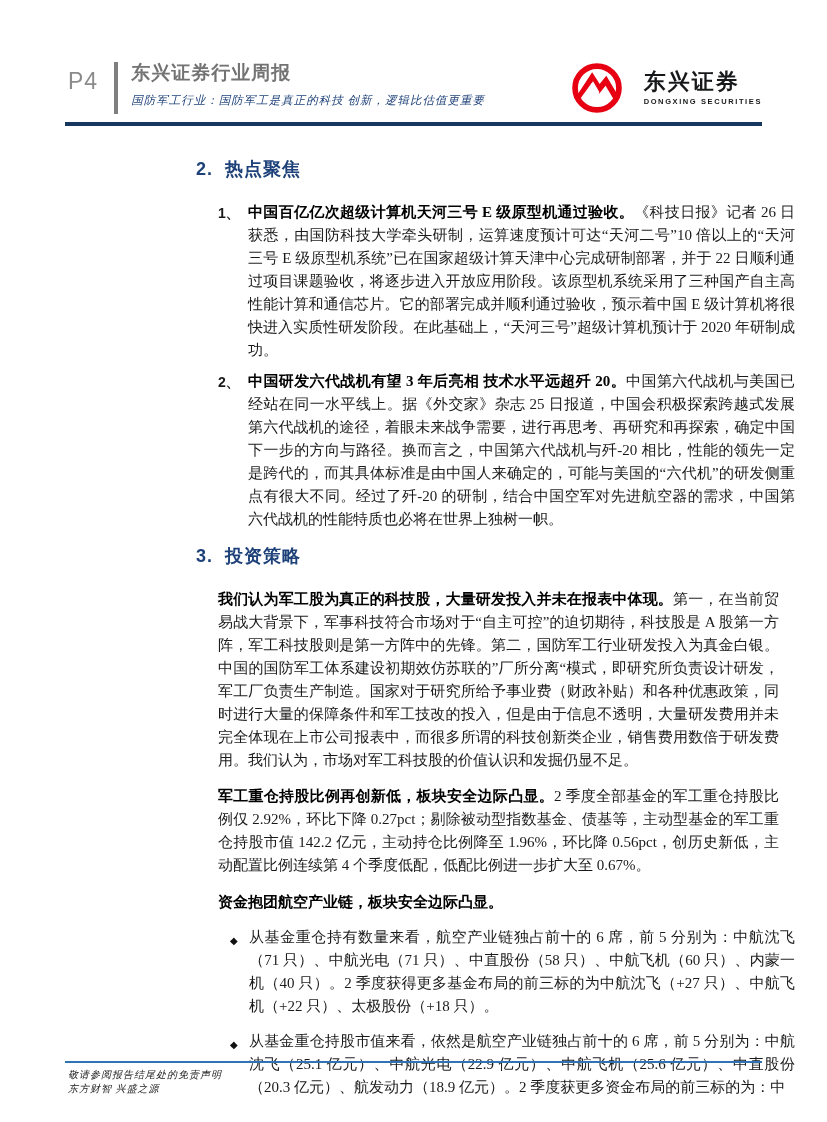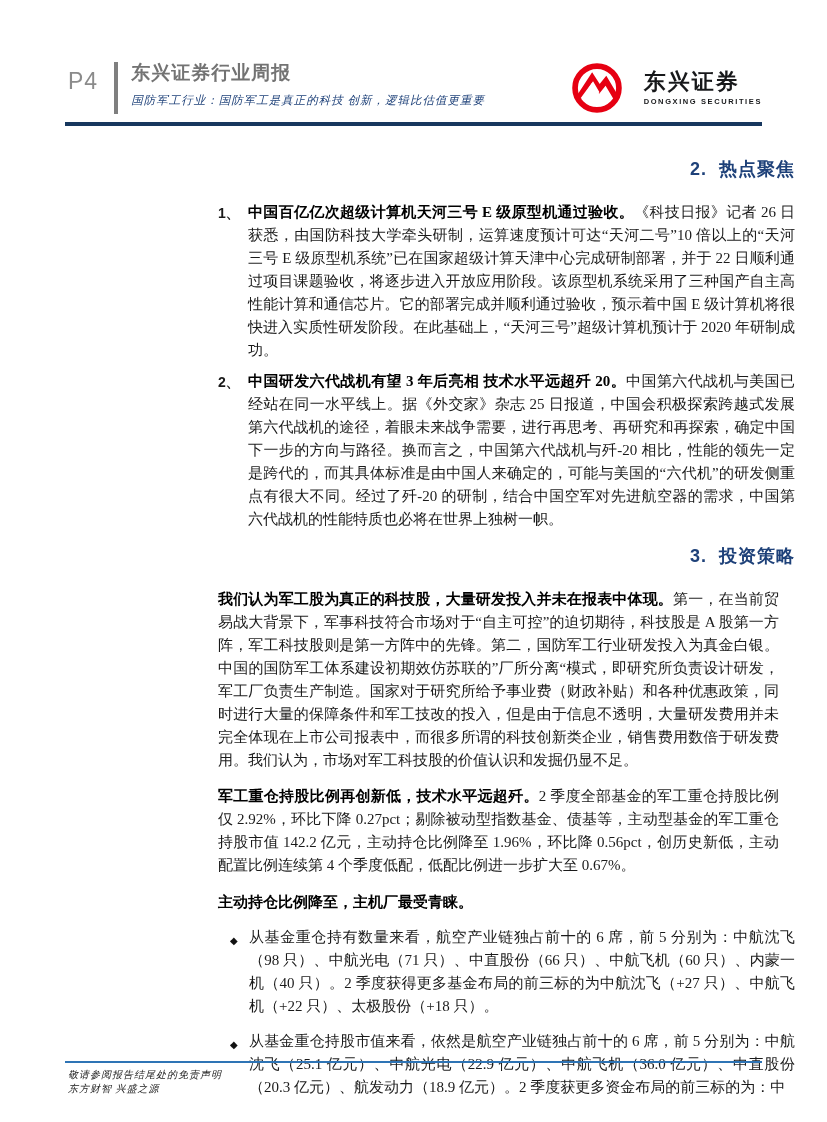--- a/index.html
+++ b/index.html
@@ -28,21 +28,21 @@
   .hdr-rule{position:absolute;top:122px;left:65px;width:697px;height:4px;background:#17375e;}
   
   .main{
     position:absolute;top:150px;left:218px;width:577px;
     font-family:"Liberation Serif","DejaVu Serif",serif;
     font-size:15px;line-height:23px;text-align:justify;
   }
   h2.sec{
     font-family:"Liberation Sans",sans-serif;
     font-size:18px;font-weight:bold;color:#1e4179;
-    margin:8px 0 20px -22px;letter-spacing:1px;text-align:right;
+    margin:8px 0 20px -22px;letter-spacing:1px;text-align:left;
   }
   h2.sec .sec-num{margin-right:12px;}
   .list-item{display:flex;margin-bottom:8px;}
   .list-item .num{flex:0 0 30px;font-family:"Liberation Sans",sans-serif;font-weight:bold;font-size:14px;padding-top:1px;}
   .list-item p{margin:0;flex:1;}
   .para{margin:0 16px 9px 0;}
   .para.lead-only{margin:14px 0 10px 0;}
   b{color:#000;}
   .bullet{display:flex;margin:12px 0 12px 12px;}
   .bullet .marker{flex:0 0 19px;font-size:10px;padding-top:3px;font-family:"DejaVu Sans",sans-serif;color:#111;}
@@ -97,32 +97,32 @@
       <span class="num">2、</span>
       <p><b>中国研发六代战机有望 3 年后亮相 技术水平远超歼 20。</b><span>中国第六代战机与美国已经站在同一水平线上。据《外交家》杂志 25 日报道，中国会积极探索跨越式发展第六代战机的途径，着眼未来战争需要，进行再思考、再研究和再探索，确定中国下一步的方向与路径。换而言之，中国第六代战机与歼-20 相比，性能的领先一定是跨代的，而其具体标准是由中国人来确定的，可能与美国的“六代机”的研发侧重点有很大不同。经过了歼-20 的研制，结合中国空军对先进航空器的需求，中国第六代战机的性能特质也必将在世界上独树一帜。</span></p>
     </div>
 
     <h2 class="sec" style="margin-top:14px;">
       <span class="sec-num">3.</span><span>投资策略</span>
     </h2>
 
     <p class="para"><b>我们认为军工股为真正的科技股，大量研发投入并未在报表中体现。</b><span>第一，在当前贸易战大背景下，军事科技符合市场对于“自主可控”的迫切期待，科技股是 A 股第一方阵，军工科技股则是第一方阵中的先锋。第二，国防军工行业研发投入为真金白银。中国的国防军工体系建设初期效仿苏联的”厂所分离“模式，即研究所负责设计研发，军工厂负责生产制造。国家对于研究所给予事业费（财政补贴）和各种优惠政策，同时进行大量的保障条件和军工技改的投入，但是由于信息不透明，大量研发费用并未完全体现在上市公司报表中，而很多所谓的科技创新类企业，销售费用数倍于研发费用。我们认为，市场对军工科技股的价值认识和发掘仍显不足。</span></p>
 
-    <p class="para" style="margin-top:13px;"><b>军工重仓持股比例再创新低，技术水平远超歼。</b><span>2 季度全部基金的军工重仓持股比例仅 2.92%，环比下降 0.27pct；剔除被动型指数基金、债基等，主动型基金的军工重仓持股市值 142.2 亿元，主动持仓比例降至 1.96%，环比降 0.56pct，创历史新低，主动配置比例连续第 4 个季度低配，低配比例进一步扩大至 0.67%。</span></p>
+    <p class="para" style="margin-top:13px;"><b>军工重仓持股比例再创新低，板块安全边际凸显。</b><span>2 季度全部基金的军工重仓持股比例仅 2.92%，环比下降 0.27pct；剔除被动型指数基金、债基等，主动型基金的军工重仓持股市值 142.2 亿元，主动持仓比例降至 1.96%，环比降 0.56pct，创历史新低，主动配置比例连续第 4 个季度低配，低配比例进一步扩大至 0.67%。</span></p>
 
-    <p class="para lead-only"><b>主动持仓比例降至，主机厂最受青睐。</b><span></span></p>
+    <p class="para lead-only"><b>资金抱团航空产业链，板块安全边际凸显。</b><span></span></p>
 
     <div class="bullet">
       <span class="marker">◆</span>
-      <p>从基金重仓持有数量来看，航空产业链独占前十的 6 席，前 5 分别为：中航沈飞（98 只）、中航光电（71 只）、中直股份（66 只）、中航飞机（60 只）、内蒙一机（40 只）。2 季度获得更多基金布局的前三标的为中航沈飞（+27 只）、中航飞机（+22 只）、太极股份（+18 只）。</p>
+      <p>从基金重仓持有数量来看，航空产业链独占前十的 6 席，前 5 分别为：中航沈飞（71 只）、中航光电（71 只）、中直股份（58 只）、中航飞机（60 只）、内蒙一机（40 只）。2 季度获得更多基金布局的前三标的为中航沈飞（+27 只）、中航飞机（+22 只）、太极股份（+18 只）。</p>
     </div>
 
     <div class="bullet">
       <span class="marker">◆</span>
-      <p>从基金重仓持股市值来看，依然是航空产业链独占前十的 6 席，前 5 分别为：中航沈飞（25.1 亿元）、中航光电（22.9 亿元）、中航飞机（36.0 亿元）、中直股份（20.3 亿元）、航发动力（18.9 亿元）。2 季度获更多资金布局的前三标的为：中</p>
+      <p>从基金重仓持股市值来看，依然是航空产业链独占前十的 6 席，前 5 分别为：中航沈飞（25.1 亿元）、中航光电（22.9 亿元）、中航飞机（25.6 亿元）、中直股份（20.3 亿元）、航发动力（18.9 亿元）。2 季度获更多资金布局的前三标的为：中</p>
     </div>
 
   </div>
 
   <div class="ftr-rule"></div>
   <div class="ftr">
     <span>敬请参阅报告结尾处的免责声明</span>
     <span>东方财智 兴盛之源</span>
   </div>
 

